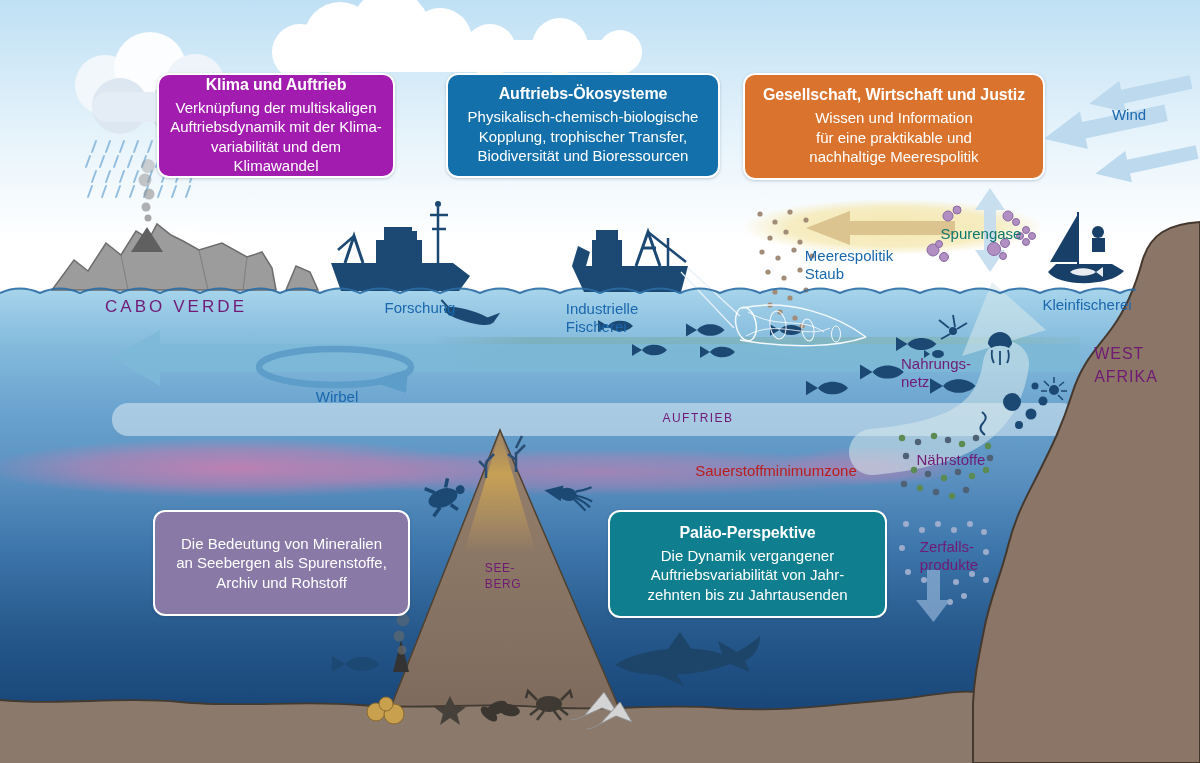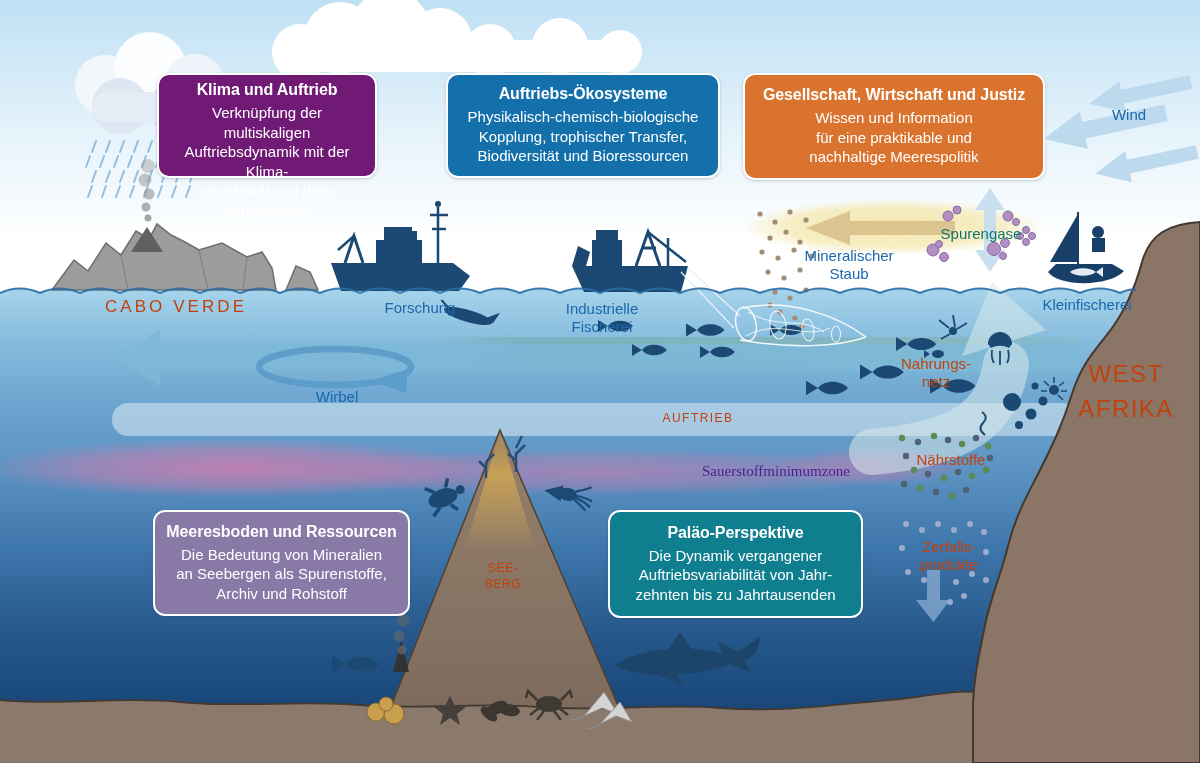--- a/index.html
+++ b/index.html
@@ -4,28 +4,28 @@
 <style>
   html,body{margin:0;padding:0;background:#fff;}
   #stage{position:relative;width:1200px;height:763px;overflow:hidden;
          font-family:"Liberation Sans","DejaVu Sans",sans-serif;}
   #stage svg.scene{position:absolute;left:0;top:0;}
   .box{position:absolute;border:2px solid #fff;border-radius:12px;color:#fff;
        text-align:center;display:flex;flex-direction:column;justify-content:center;
        box-sizing:border-box;padding:6px 8px;box-shadow:0 1px 3px rgba(30,60,90,.25);}
   .box-title{font-weight:bold;font-size:16px;margin-bottom:4px;letter-spacing:-0.1px;}
   .box-body{font-size:15px;line-height:1.3;white-space:pre-line;}
-  .lbl{position:absolute;font-size:15px;line-height:1.2;text-align:center;
+  .lbl{position:absolute;font-size:15px;line-height:1.2;
        transform:translateX(-50%);white-space:pre-line;}
   .lbl-blue{color:#1a67ad;}
   .lbl-darkblue{color:#0f766e;}
-  .lbl-white{color:#c2410c;}
-  .lbl-omz{color:#4c1d95;font-family:Liberation Serif, serif;}
+  .lbl-white{color:#701a75;}
+  .lbl-omz{color:#b91c1c;}
   .lbl-caps{font-size:17px;letter-spacing:.18em;}
-  .lbl-westafrika{font-size:24px;letter-spacing:.06em;line-height:1.45;margin-top:15px;}
+  .lbl-westafrika{font-size:16px;letter-spacing:.06em;line-height:1.45;}
   .lbl-auftrieb{font-size:12px;letter-spacing:.12em;}
   .lbl-seeberg{font-size:12px;letter-spacing:.05em;line-height:1.3;}
   .lbl-oeko{font-size:14px;line-height:1.3;}
 </style>
 </head>
 <body>
 
 <div id="stage">
 
 <svg class="scene" width="1200" height="763" viewBox="0 0 1200 763">
@@ -375,56 +375,55 @@
     <polygon points="584,716 604,692 618,714 602,708"></polygon>
     <polygon points="600,724 620,702 632,722 616,716"></polygon>
     <path d="M584,716 q-8,4 -14,4 M600,724 q-7,5 -13,5" fill="none"></path>
   </g>
 
   <use href="#fishdef" transform="translate(332,664) scale(1.35)"></use>
 
   <path fill="none" stroke="#2a6da5" stroke-width="2" opacity="0.9" d="M0,293 Q20,284 40,293 Q60,284 80,293 Q100,284 120,293 Q140,284 160,293 Q180,284 200,293 Q220,284 240,293 Q260,284 280,293 Q300,284 320,293 Q340,284 360,293 Q380,284 400,293 Q420,284 440,293 Q460,284 480,293 Q500,284 520,293 Q540,284 560,293 Q580,284 600,293 Q620,284 640,293 Q660,284 680,293 Q700,284 720,293 Q740,284 760,293 Q780,284 800,293 Q820,284 840,293 Q860,284 880,293 Q900,284 920,293 Q940,284 960,293 Q980,284 1000,293 Q1020,284 1040,293 Q1060,284 1080,293 Q1100,284 1120,293 Q1130,288 1136,290"></path>
 </svg>
 
-<div class="box" style="left: 157px; top: 73px; width: 220px; height: 105px; background: #701a75; justify-content: space-between;">
+<div class="box" style="left: 157px; top: 73px; width: 238px; height: 105px; background: #a21caf;">
   <div class="box-title">Klima und Auftrieb</div>
   <div class="box-body">Verknüpfung der multiskaligen
 Auftriebsdynamik mit der Klima-
 variabilität und dem Klimawandel</div>
 </div>
 <div class="box" style="left: 446px; top: 73px; width: 274px; height: 105px; background: rgb(20, 112, 171);">
   <div class="box-title">Auftriebs-Ökosysteme</div>
   <div class="box-body">Physikalisch-chemisch-biologische
 Kopplung, trophischer Transfer,
 Biodiversität und Bioressourcen</div>
 </div>
 <div class="box" style="left: 743px; top: 73px; width: 302px; height: 107px; background: rgb(217, 115, 46);">
   <div class="box-title">Gesellschaft, Wirtschaft und Justiz</div>
   <div class="box-body">Wissen und Information
 für eine praktikable und
 nachhaltige Meerespolitik</div>
 </div>
 <div class="box" style="left: 153px; top: 510px; width: 257px; height: 106px; background: rgb(136, 121, 167);">
-  <div class="box-title">Meeresboden und Ressourcen</div>
   <div class="box-body">Die Bedeutung von Mineralien
 an Seebergen als Spurenstoffe,
 Archiv und Rohstoff</div>
 </div>
-<div class="box" style="left: 608px; top: 510px; width: 255px; height: 108px; background: rgb(15, 126, 142); text-align: center;">
+<div class="box" style="left: 608px; top: 510px; width: 279px; height: 108px; background: rgb(15, 126, 142); text-align: center;">
   <div class="box-title">Paläo-Perspektive</div>
   <div class="box-body">Die Dynamik vergangener
 Auftriebsvariabilität von Jahr-
 zehnten bis zu Jahrtausenden</div>
 </div>
 
 <div class="lbl lbl-white lbl-caps" style="left:176px;top:297px">CABO VERDE</div>
 <div class="lbl lbl-blue" style="left:420px;top:299px">Forschung</div>
 <div class="lbl lbl-blue" style="left:602px;top:300px">Industrielle
 Fischerei</div>
-<div class="lbl lbl-blue" style="left:849px;top:247px">Mineralischer
+<div class="lbl lbl-blue" style="left:849px;top:247px">Meerespolitik
 Staub</div>
 <div class="lbl lbl-darkblue" style="left:981px;top:225px">Spurengase</div>
 <div class="lbl lbl-blue" style="left:1087px;top:296px">Kleinfischerei</div>
 <div class="lbl lbl-blue" style="left:1129px;top:106px">Wind</div>
 <div class="lbl lbl-blue" style="left:337px;top:388px">Wirbel</div>
 <div class="lbl lbl-white lbl-auftrieb" style="left:698px;top:411px">AUFTRIEB</div>
 <div class="lbl lbl-omz" style="left:776px;top:462px">Sauerstoffminimumzone</div>
 <div class="lbl lbl-white" style="left:936px;top:355px">Nahrungs-
 netz</div>
 <div class="lbl lbl-white" style="left:951px;top:451px">Nährstoffe</div>

